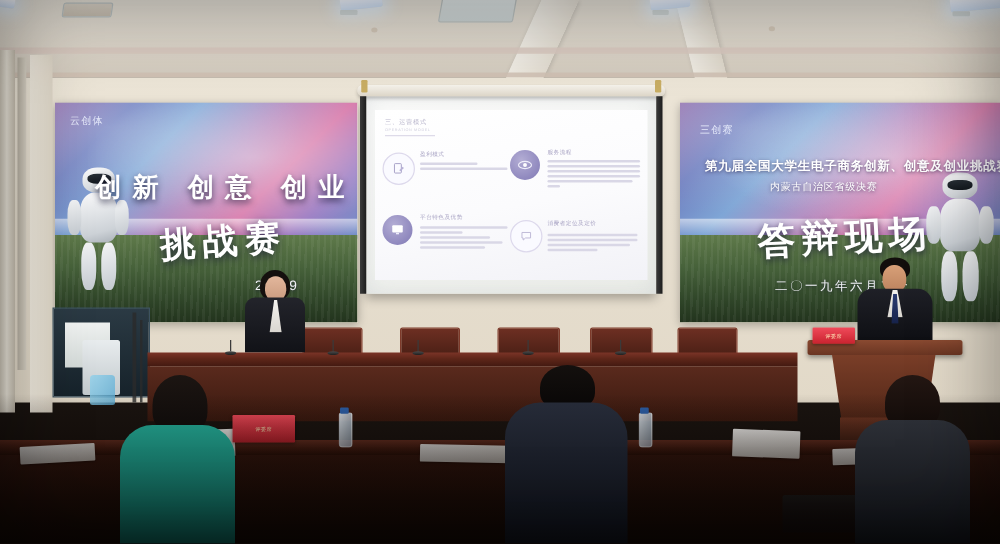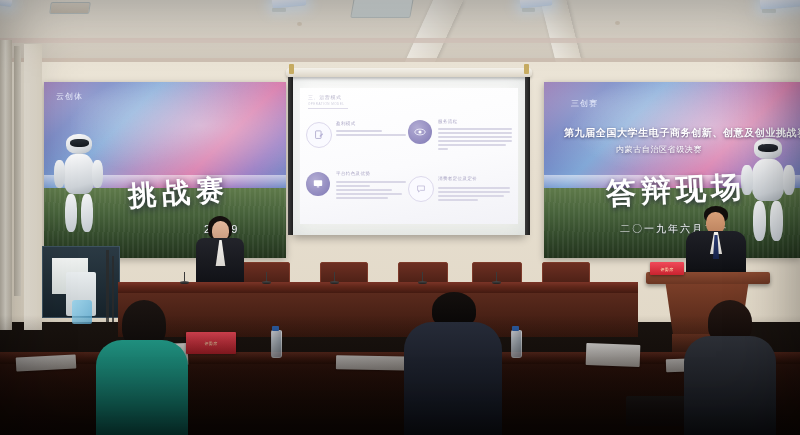--- a/index.html
+++ b/index.html
@@ -183,41 +183,42 @@
       <div class="rb-head" style="left:14px;top:0;width:26px;height:20px;"></div>
       <div class="rb-visor" style="left:18px;top:5px;width:19px;height:8px;"></div>
       <div class="rb-body" style="left:12px;top:20px;width:30px;height:40px;"></div>
       <div class="rb-arm" style="left:2px;top:26px;width:11px;height:28px;"></div>
       <div class="rb-arm" style="left:40px;top:26px;width:11px;height:28px;"></div>
       <div class="rb-leg" style="left:13px;top:60px;width:12px;height:38px;"></div>
       <div class="rb-leg" style="left:29px;top:60px;width:12px;height:38px;"></div>
     </div>
 
     <div class="b-logo" style="left:12px;top:9px;">云创体</div>
+    <div class="b-big" style="left:32px;top:54px;font-size:21px;letter-spacing:9px;">创新 创意 创业</div>
     <div class="b-big" style="left:84px;top:92px;font-size:28px;letter-spacing:6px;transform:rotate(-4deg);
                 text-shadow:0 2px 7px rgba(20,20,50,.8);">挑战赛</div>
     <div class="b-date" style="left:160px;top:141px;font-size:11px;letter-spacing:3px;">2019</div>
   </div>
 
   <div class="banner" style="left:544px;top:82px;width:256px;height:176px;">
     <div class="sky"></div>
     <div class="horizon"></div>
     <div class="field"></div>
 
     <div class="robot" style="left:196px;top:56px;width:56px;height:112px;">
       <div class="rb-head" style="left:14px;top:0;width:28px;height:21px;"></div>
       <div class="rb-visor" style="left:18px;top:6px;width:20px;height:8px;"></div>
       <div class="rb-body" style="left:12px;top:21px;width:32px;height:42px;"></div>
       <div class="rb-arm" style="left:1px;top:27px;width:12px;height:30px;"></div>
       <div class="rb-arm" style="left:43px;top:27px;width:12px;height:30px;"></div>
       <div class="rb-leg" style="left:13px;top:63px;width:13px;height:40px;"></div>
       <div class="rb-leg" style="left:30px;top:63px;width:13px;height:40px;"></div>
     </div>
 
-    <div class="b-logo" style="left:27px;top:16px;font-family:Liberation Mono, monospace;">三创赛</div>
+    <div class="b-logo" style="left:16px;top:16px;font-family:Liberation Mono, monospace;">三创赛</div>
     <div class="b-l1" style="left:20px;top:44px;font-size:10px;letter-spacing:.6px;">第九届全国大学生电子商务创新、创意及创业挑战赛</div>
     <div class="b-l2" style="left:72px;top:62px;font-size:8px;letter-spacing:.6px;">内蒙古自治区省级决赛</div>
     <div class="b-big" style="left:62px;top:88px;font-size:30px;letter-spacing:5px;transform:rotate(-3deg);">答辩现场</div>
     <div class="b-date" style="left:76px;top:140px;font-size:10px;letter-spacing:2px;">二〇一九年六月二十</div>
   </div>
 
   <div class="screen-bracket" style="left:289px;"></div>
   <div class="screen-bracket" style="left:524px;"></div>
   <div class="screen-case"></div>
   <div class="screen-rail" style="left:288px;"></div>

